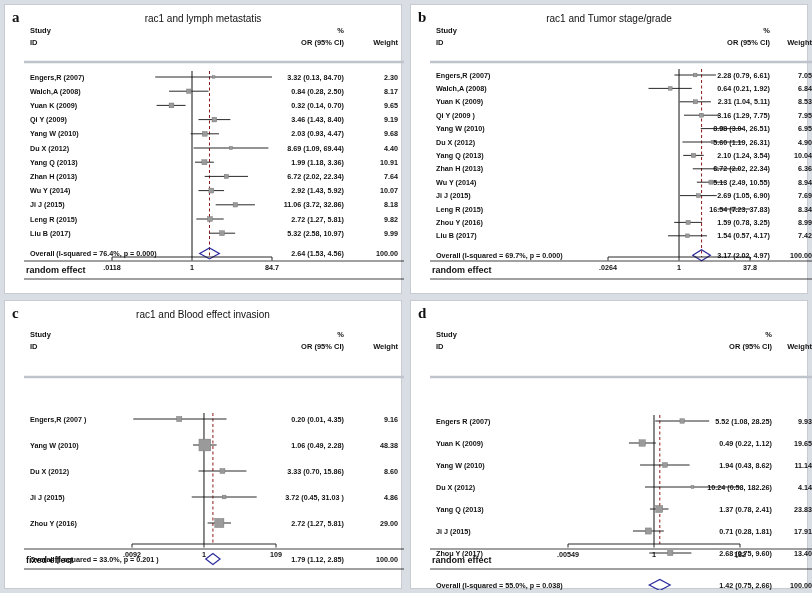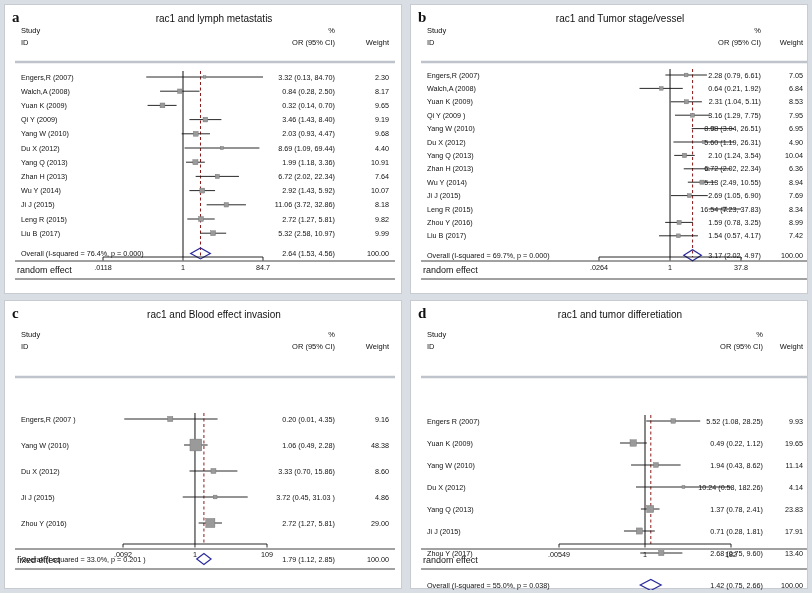--- a/index.html
+++ b/index.html
@@ -35,26 +35,25 @@
     font-family: "Liberation Serif", serif;
   }
   .panel-title {
     position: absolute;
     top: 8px;
     left: 0;
     width: 100%;
     text-align: center;
     font-size: 10px;
     color: #111;
-    padding-left: 11px;
   }
   .plot {
     position: absolute;
-    left: 0; top: 0;
-    width: 100%; height: 100%;
+    left: 9px; top: 0;
+    width: 100%; height: 100%; font-weight: bold;
   }
   svg { display: block; }
   text { font-family: "Liberation Sans", sans-serif; fill: #111; }
   .t-hdr { font-size: 7.5px; }
   .t-study { font-size: 7.2px; }
   .t-val { font-size: 7.2px; }
   .t-axis { font-size: 7.2px; }
   .t-model { font-size: 9px; }
   .t-overall { font-size: 7.2px; }
 </style>
@@ -147,21 +146,21 @@
         <line x1="178.00486685223677" y1="252" x2="178.00486685223677" y2="255.5" stroke="#111111" stroke-width="0.9"></line>
         <text x="178.00486685223677" y="265" class="t-axis" text-anchor="middle">1</text>
         <line x1="258" y1="252" x2="258" y2="255.5" stroke="#111111" stroke-width="0.9"></line>
         <text x="258" y="265" class="t-axis" text-anchor="middle">84.7</text>
       </svg>
     </div>
 </div>
 
 <div class="panel" id="panel-b">
   <div class="panel-letter">b</div>
-  <div class="panel-title">rac1  and Tumor stage/vessel</div>
+  <div class="panel-title">rac1  and Tumor stage/grade</div>
   <div class="plot">
       <svg width="398" height="290" viewBox="0 0 398 290">
         <text x="16" y="28" class="t-hdr">Study</text>
         <text x="350" y="28" class="t-hdr" text-anchor="end">%</text>
         <text x="16" y="40" class="t-hdr">ID</text>
         <text x="350" y="40" class="t-hdr" text-anchor="end">OR (95% CI)</text>
         <text x="392" y="40" class="t-hdr" text-anchor="end">Weight</text>
         <line x1="10" y1="57" x2="396" y2="57" stroke="#bfc4cc" stroke-width="2.5"></line>
         <line x1="259.02034400662615" y1="64" x2="259.02034400662615" y2="252" stroke="#111111" stroke-width="1"></line>
         <line x1="281.56563651982935" y1="64" x2="281.56563651982935" y2="252" stroke="#8b1a1a" stroke-width="1" stroke-dasharray="3,2.5"></line>
@@ -299,21 +298,20 @@
         <line x1="189.97853726663683" y1="243" x2="189.97853726663683" y2="246.5" stroke="#111111" stroke-width="0.9"></line>
         <text x="189.97853726663683" y="256" class="t-axis" text-anchor="middle">1</text>
         <line x1="262" y1="243" x2="262" y2="246.5" stroke="#111111" stroke-width="0.9"></line>
         <text x="262" y="256" class="t-axis" text-anchor="middle">109</text>
       </svg>
     </div>
 </div>
 
 <div class="panel" id="panel-d">
   <div class="panel-letter">d</div>
-  <div class="panel-title">rac1 and tumor differetiation</div>
   <div class="plot">
       <svg width="398" height="289" viewBox="0 0 398 289">
         <text x="16" y="36" class="t-hdr">Study</text>
         <text x="352" y="36" class="t-hdr" text-anchor="end">%</text>
         <text x="16" y="48" class="t-hdr">ID</text>
         <text x="352" y="48" class="t-hdr" text-anchor="end">OR (95% CI)</text>
         <text x="392" y="48" class="t-hdr" text-anchor="end">Weight</text>
         <line x1="10" y1="76" x2="396" y2="76" stroke="#bfc4cc" stroke-width="2.5"></line>
         <line x1="234.00677779384102" y1="114" x2="234.00677779384102" y2="243" stroke="#111111" stroke-width="1"></line>
         <line x1="239.8011812394842" y1="114" x2="239.8011812394842" y2="243" stroke="#8b1a1a" stroke-width="1" stroke-dasharray="3,2.5"></line>

